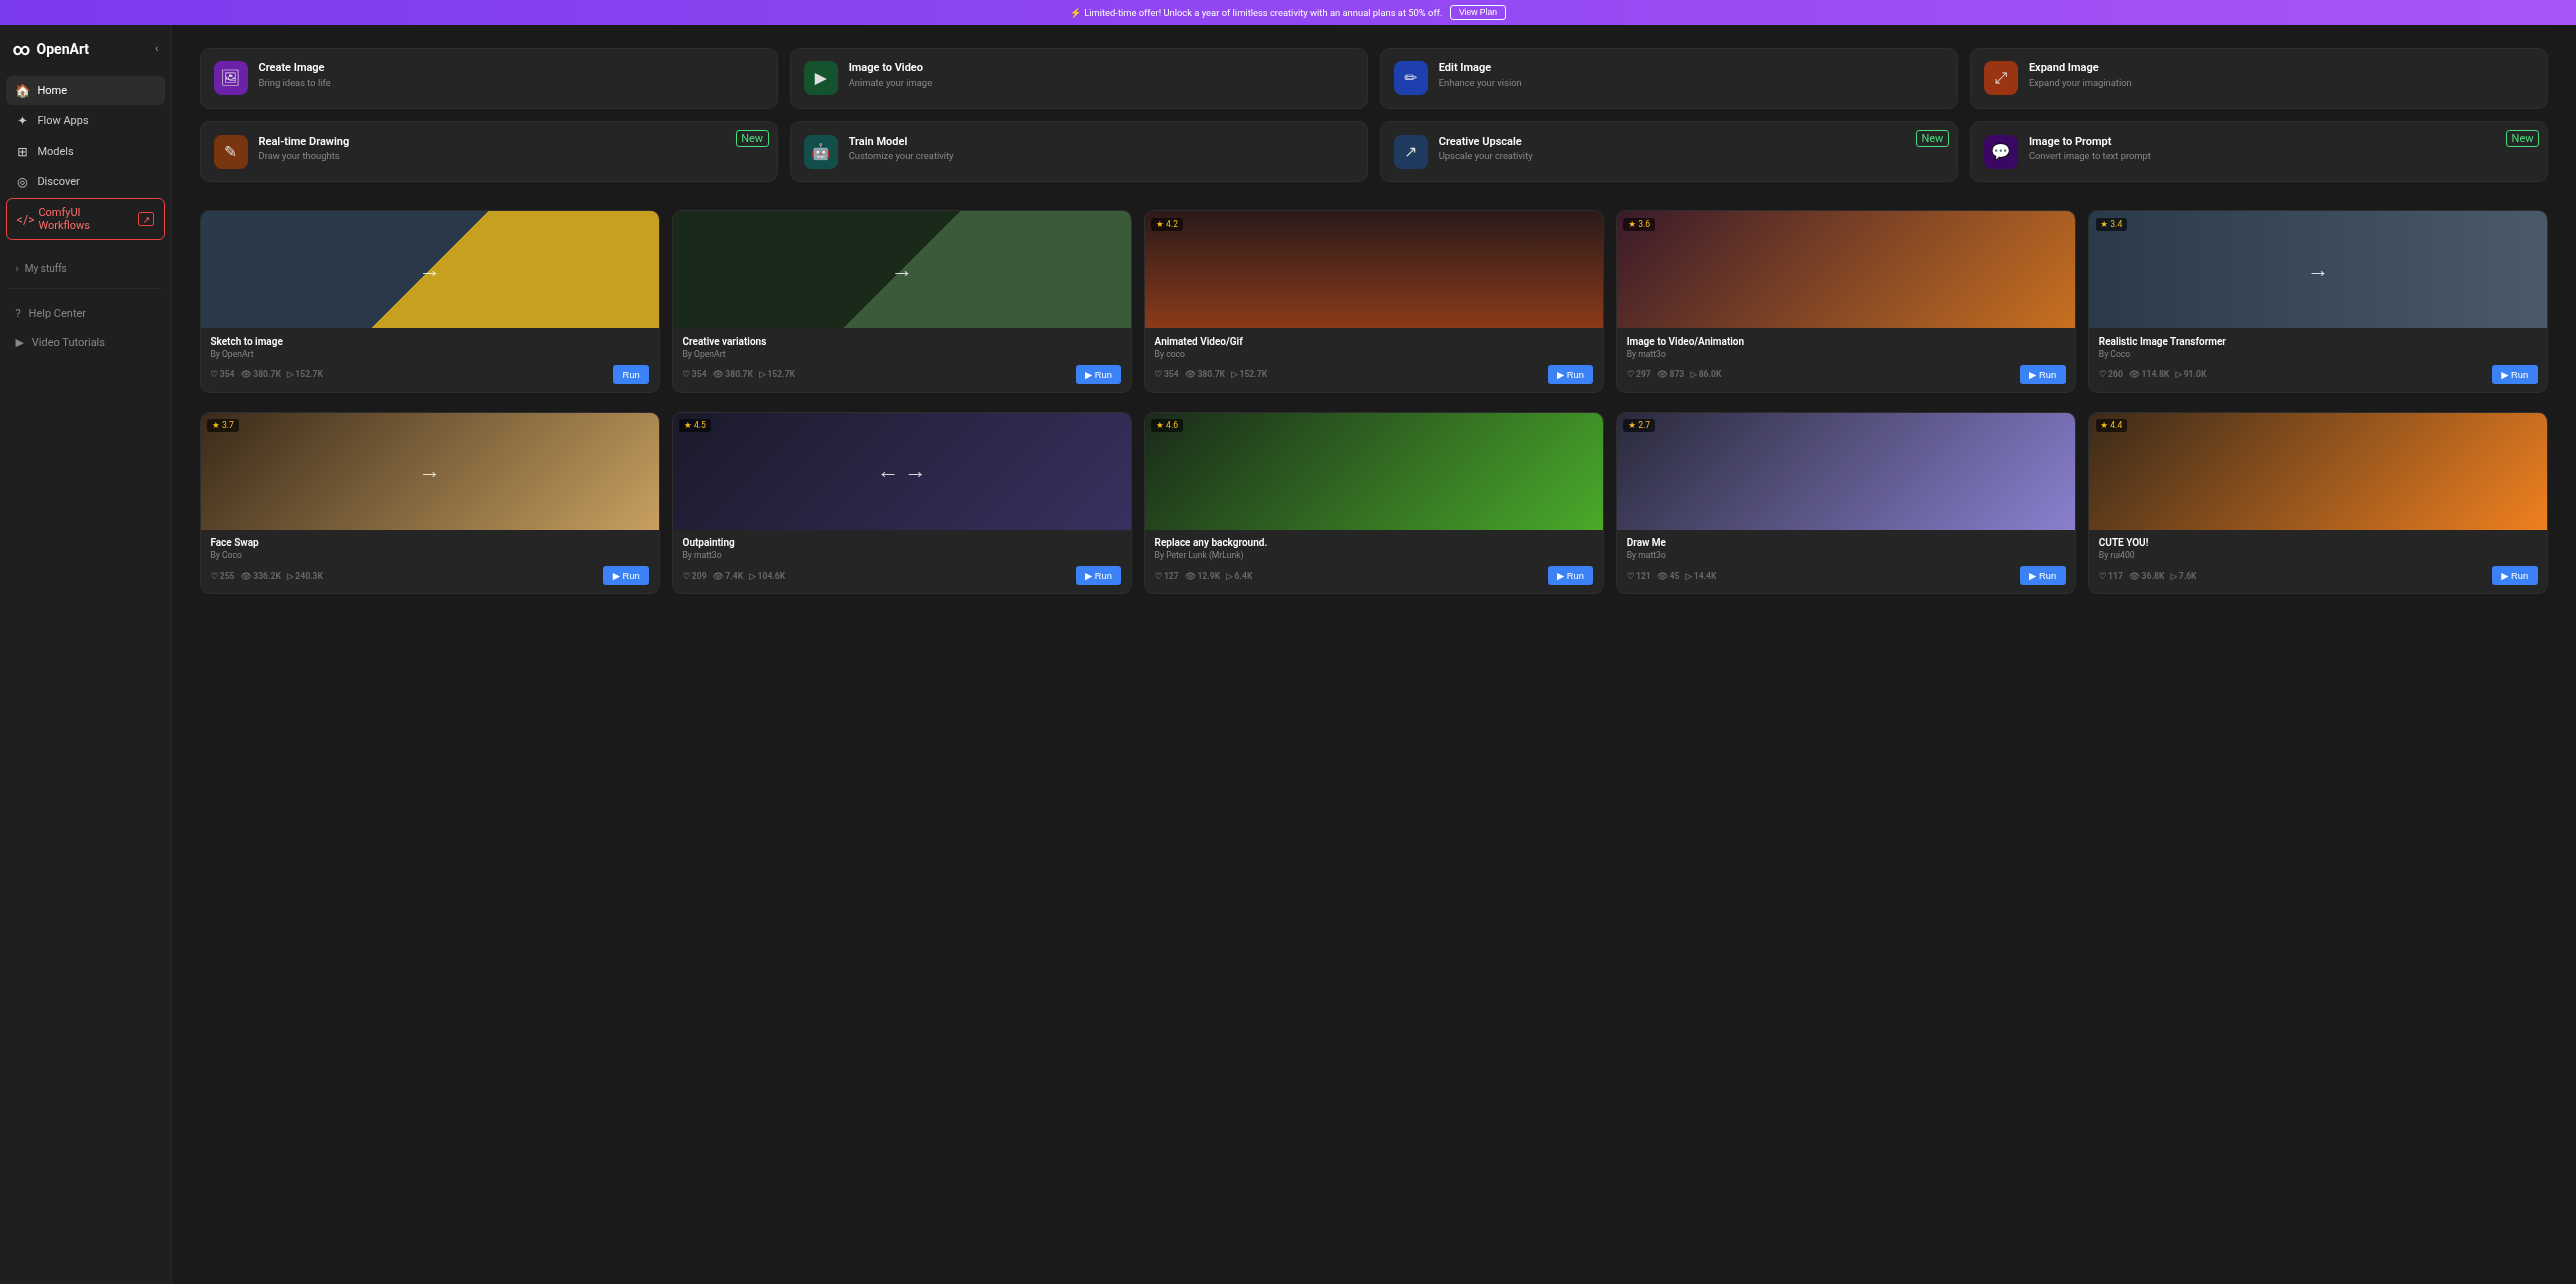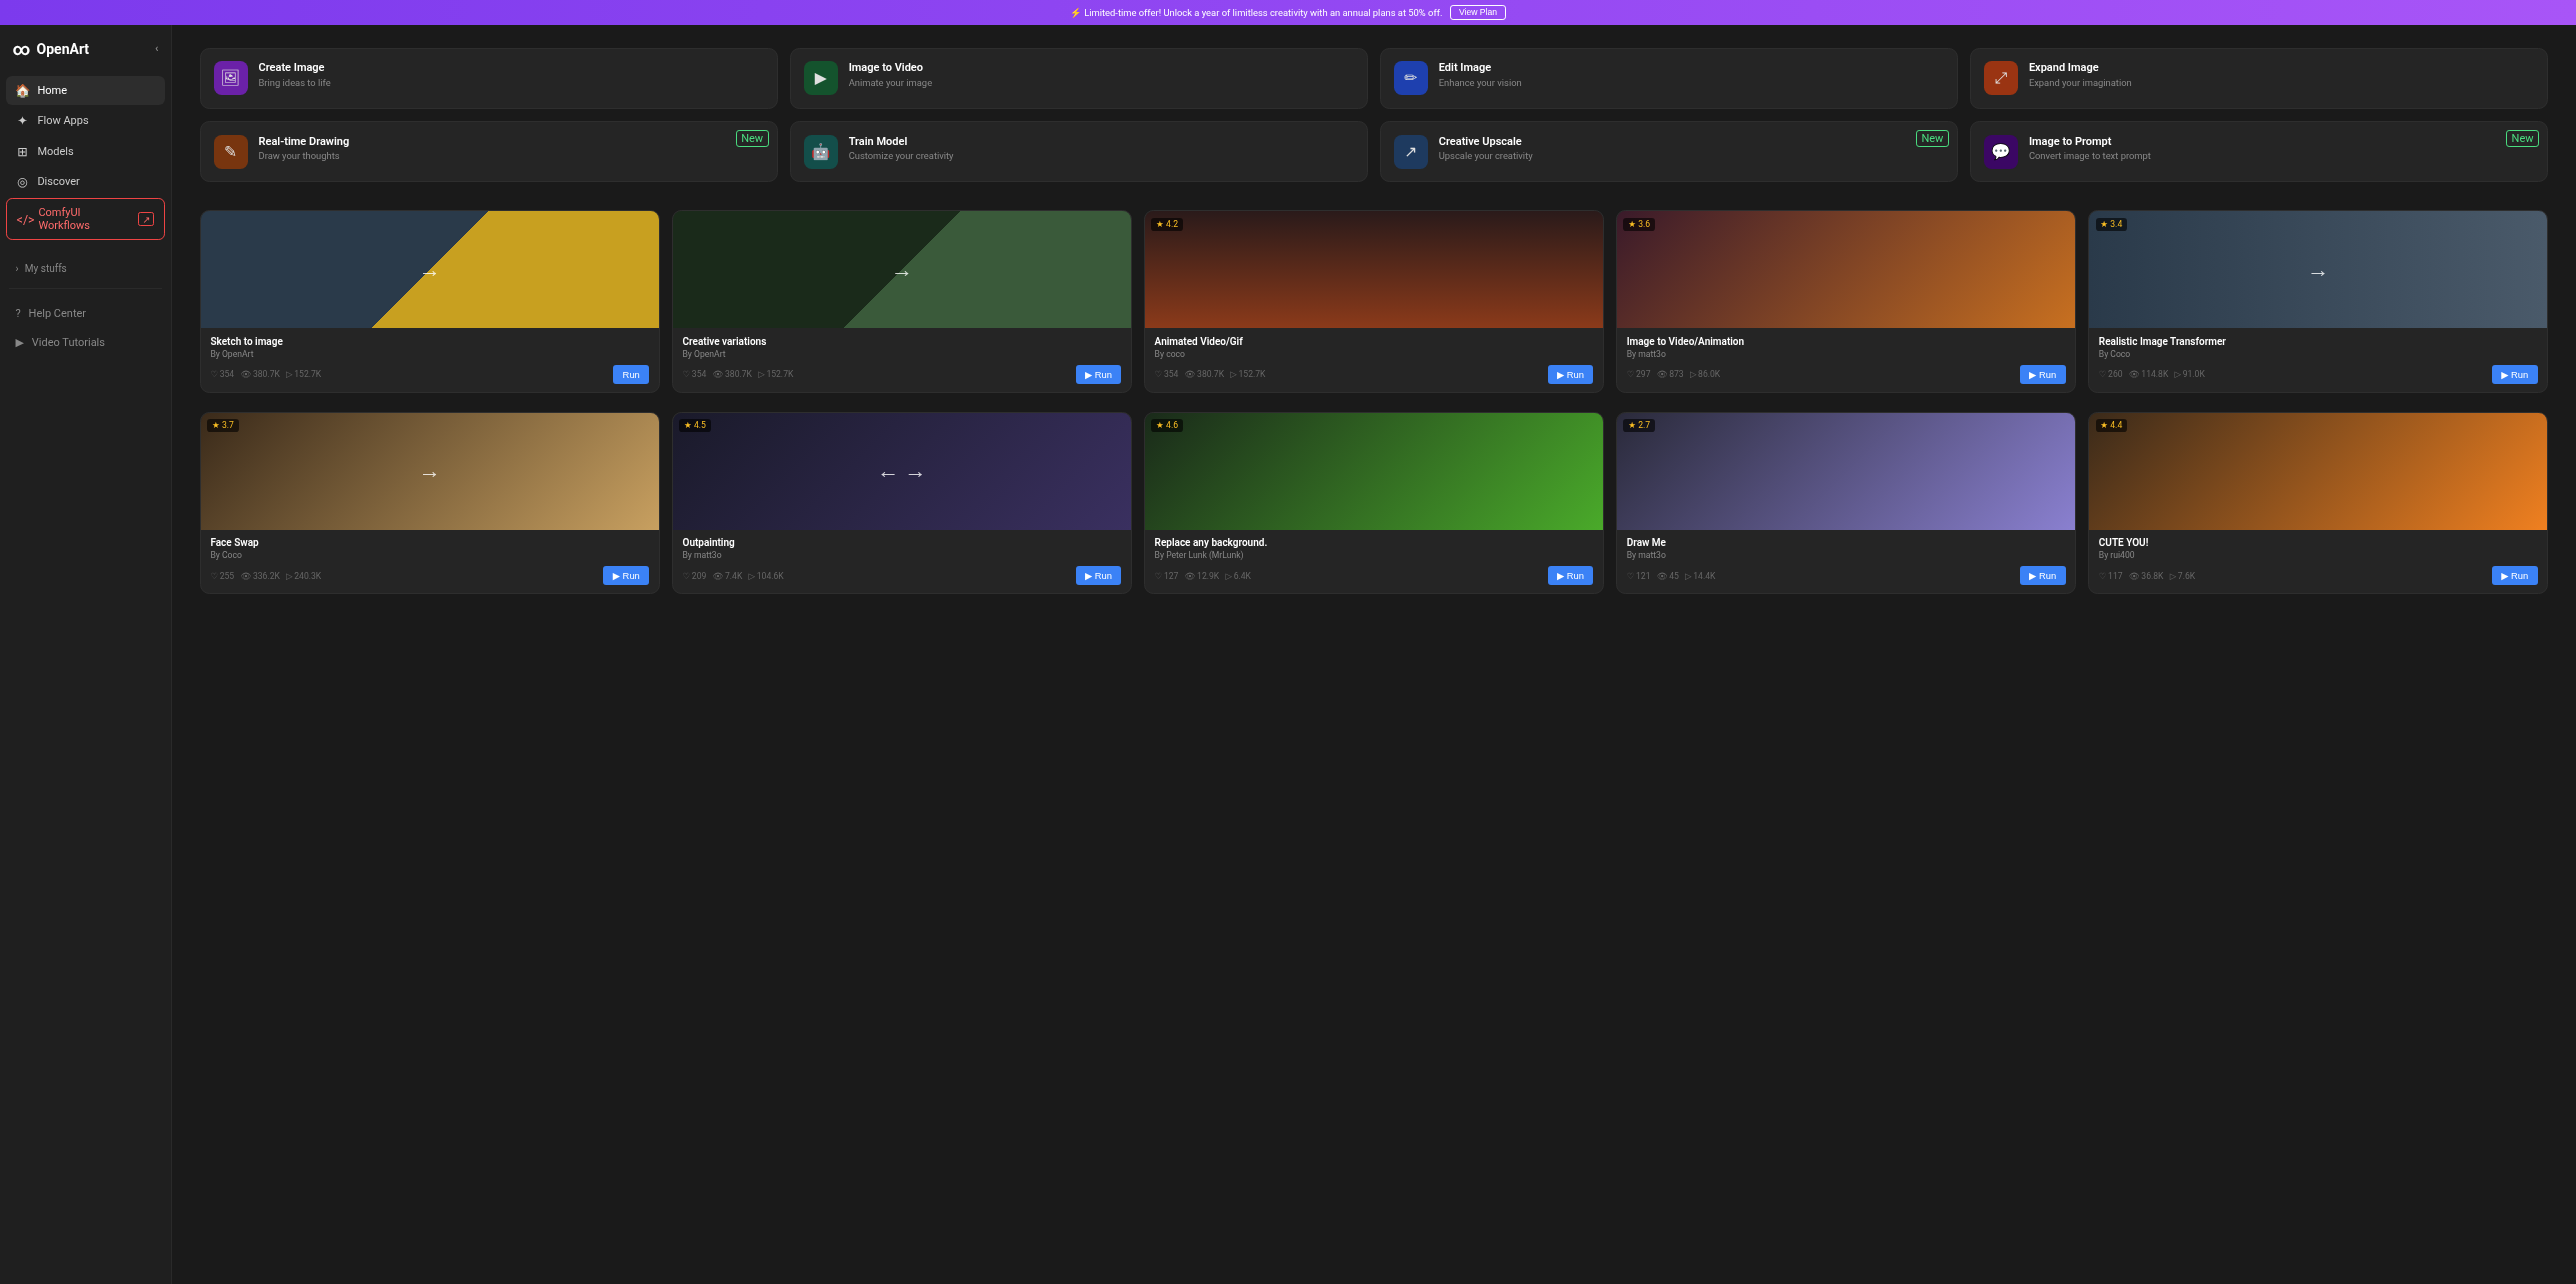--- a/index.html
+++ b/index.html
@@ -289,20 +289,21 @@
     .app-card-stats {
       display: flex;
       gap: 6.2px;
       font-size: 8.6px;
       color: #666;
     }
     .app-card-stats span {
       display: flex;
       align-items: flex-start;
       gap: 1.6px;
+      font-weight: bold;
     }
     .run-btn {
       background: #3b82f6;
       color: white;
       border: none;
       padding: 3.9px 9.4px;
       border-radius: 3px;
       font-size: 9.4px;
       cursor: pointer;
       display: flex;

